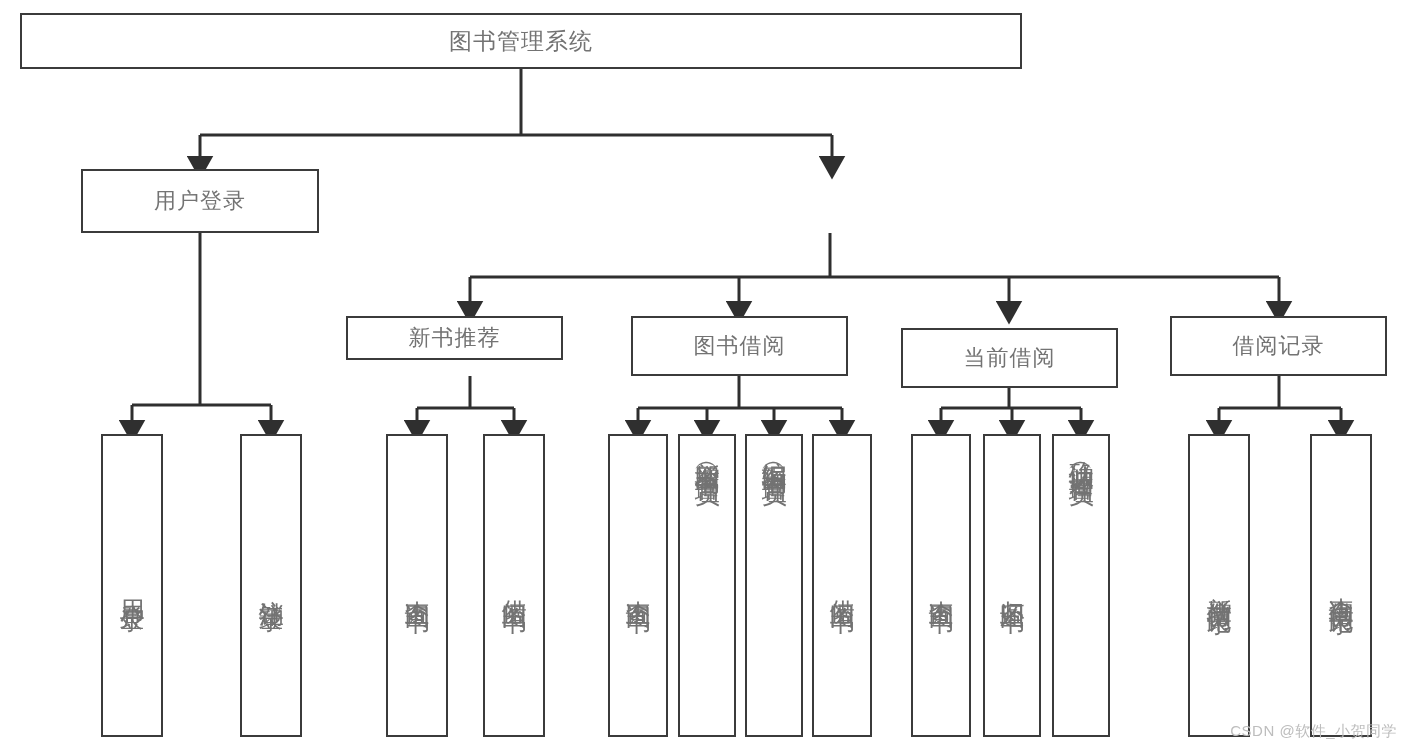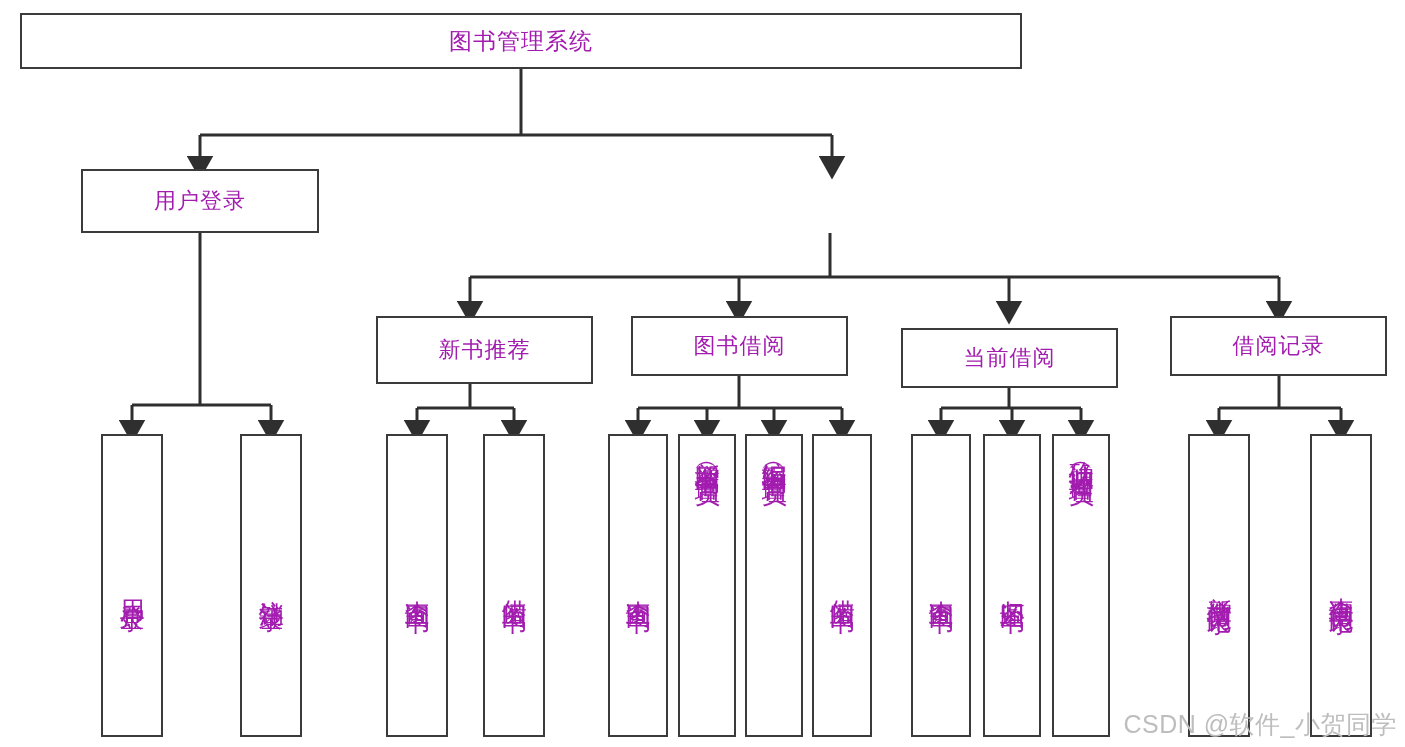--- a/index.html
+++ b/index.html
@@ -3,32 +3,32 @@
 <meta charset="utf-8">
 <style>
   html,body{margin:0;padding:0;background:#ffffff;}
   body{width:1405px;height:747px;overflow:hidden;
        font-family:"Liberation Sans","DejaVu Sans",sans-serif;}
   #stage{position:relative;width:1405px;height:747px;background:#fff;}
   .box{position:absolute;box-sizing:border-box;background:#fff;
        border:2.5px solid #3b3b3b;}
   .box .lbl{position:absolute;left:0;top:0;width:100%;height:100%;
        display:flex;align-items:center;justify-content:center;
-       color:#a21caf;white-space:nowrap;}
+       color:#737373;white-space:nowrap;}
   
   .h-label{font-size:22px;letter-spacing:1px;}
   .h-title{font-size:23px;letter-spacing:1px;}
   
   .v-box .lbl{writing-mode:vertical-rl;text-orientation:upright;
        font-size:25px;line-height:1.18;letter-spacing:3px;
        align-items:center;justify-content:center;}
   .v-box.top .lbl{justify-content:flex-start;padding-top:6px;}
   svg.links{position:absolute;left:0;top:0;width:1405px;height:747px;
        pointer-events:none;}
-  .watermark{position:absolute;right:8px;bottom:6px;font-size:25px;
+  .watermark{position:absolute;right:8px;bottom:6px;font-size:15px;
        color:#bdbdbd;white-space:nowrap;letter-spacing:0.5px;}
 </style>
 </head>
 <body>
 
 <div id="stage">
 
   <svg class="links" viewBox="0 0 1405 747" xmlns="http://www.w3.org/2000/svg">
     <defs>
       <marker id="arrow" markerWidth="9" markerHeight="9" refX="1.5" refY="4.5" orient="auto" markerUnits="strokeWidth">
@@ -80,21 +80,21 @@
   </svg>
 
   <div class="box" id="n-root" style="left: 20px; top: 13px; width: 1002px; height: 56px;">
     <span class="lbl h-title">图书管理系统</span>
   </div>
 
   <div class="box" id="n-l2-0" style="left: 81px; top: 169px; width: 238px; height: 64px;">
     <span class="lbl h-label">用户登录</span>
   </div>
 
-  <div class="box" id="n-l3-0" style="left: 376px; top: 316px; width: 217px; height: 68px; padding-left: 23px;">
+  <div class="box" id="n-l3-0" style="left: 346px; top: 316px; width: 217px; height: 44px; padding-left: 23px;">
     <span class="lbl h-label">新书推荐</span>
   </div>
   <div class="box" id="n-l3-1" style="left: 631px; top: 316px; width: 217px; height: 60px; padding-left: 8px;">
     <span class="lbl h-label">图书借阅</span>
   </div>
   <div class="box" id="n-l3-2" style="left: 901px; top: 328px; width: 217px; height: 60px; text-align: center;">
     <span class="lbl h-label">当前借阅</span>
   </div>
   <div class="box" id="n-l3-3" style="left: 1170px; top: 316px; width: 217px; height: 60px; text-align: center;">
     <span class="lbl h-label">借阅记录</span>

